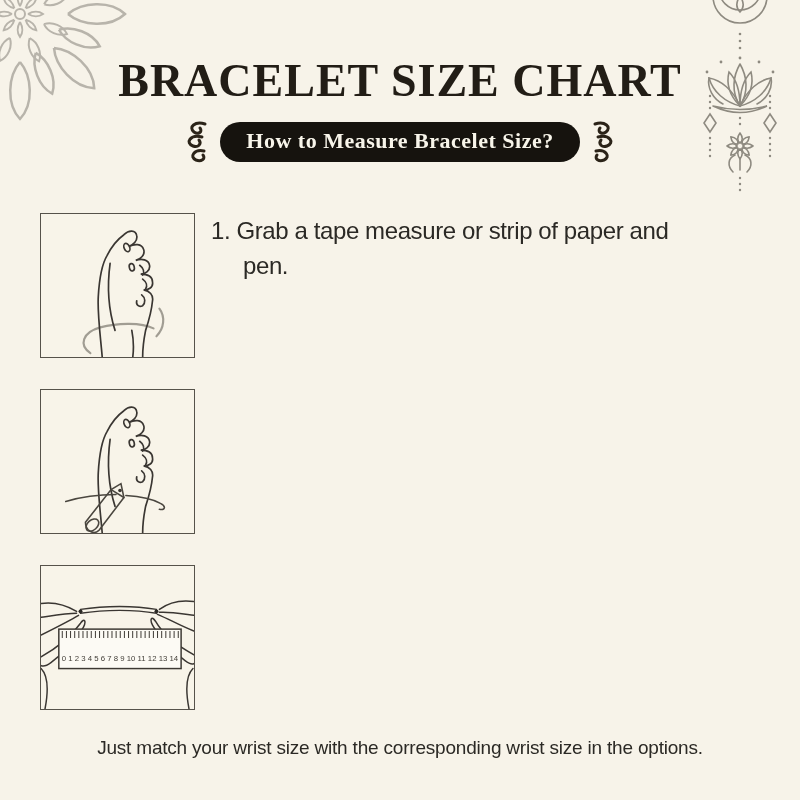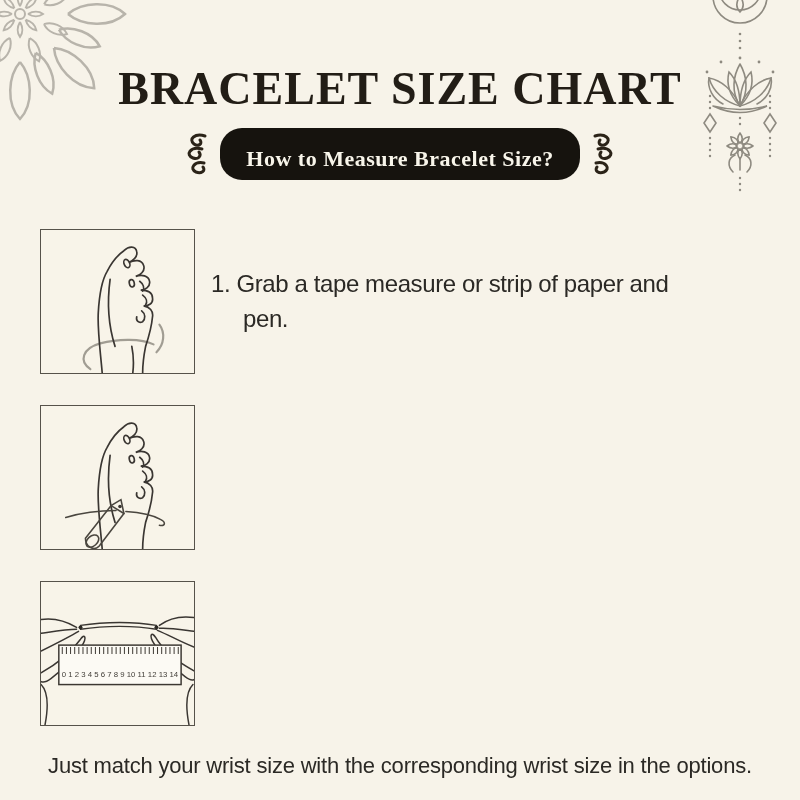--- a/index.html
+++ b/index.html
@@ -9,70 +9,70 @@
     font-family:"Liberation Sans", sans-serif;
     color:#2b2925;
     margin:0 auto;
   }
   .corner { position:absolute; pointer-events:none; }
   .corner.tl { top:-4px; left:-6px; }
   .corner.tr { top:0; right:2px; }
 
   header { position:relative; padding-top:52px; text-align:center; }
   .title {
-    margin:12px;
+    margin:4px;
     font-family:"Liberation Serif", serif;
     font-weight:700;
     font-size:46px;
     letter-spacing:1px;
     color:#221d16;
     line-height:1.1;
   }
   .badge-row {
     margin-top:13px;
     display:flex; justify-content:center; align-items:center; gap:9px;
   }
   .badge {
     background:#16130e;
     color:#f8f5ea;
     font-family:"Liberation Serif", serif;
     font-weight:700;
     font-size:22px;
     line-height:1;
-    padding:20px 26px 10px;
+    padding:8px 26px 10px;
     border-radius:22px;
     letter-spacing:0.5px;
   }
   .flourish { flex:none; }
 
   .steps {
     margin:49px 40px 0;
     display:flex; flex-direction:column; gap:31px;
   }
-  .step { display:flex; align-items:center; height:145px; }
+  .step { display:flex; height:145px; }
   .illus {
     width:155px; height:145px; flex:none; box-sizing:border-box;
     border:1.5px solid #56524a;
     background:#f8f4e9;
   }
   .illus svg { display:block; width:100%; height:100%; }
   .step-text {
     margin:0 0 0 16px;
     font-size:24px;
     line-height:35px;
     letter-spacing:-0.4px;
     color:#2b2925;
     padding-left:32px;
     text-indent:-32px;
     white-space:pre-line;
   }
   .footer {
     margin-top:27px;
     text-align:center;
-    font-size:22px;
+    font-size:19px;
     letter-spacing:-0.2px;
     white-space:nowrap;
     color:#2927222;
     color:#2b2925;
   }
 </style>
 </head>
 <body>
 
 <div class="page">

